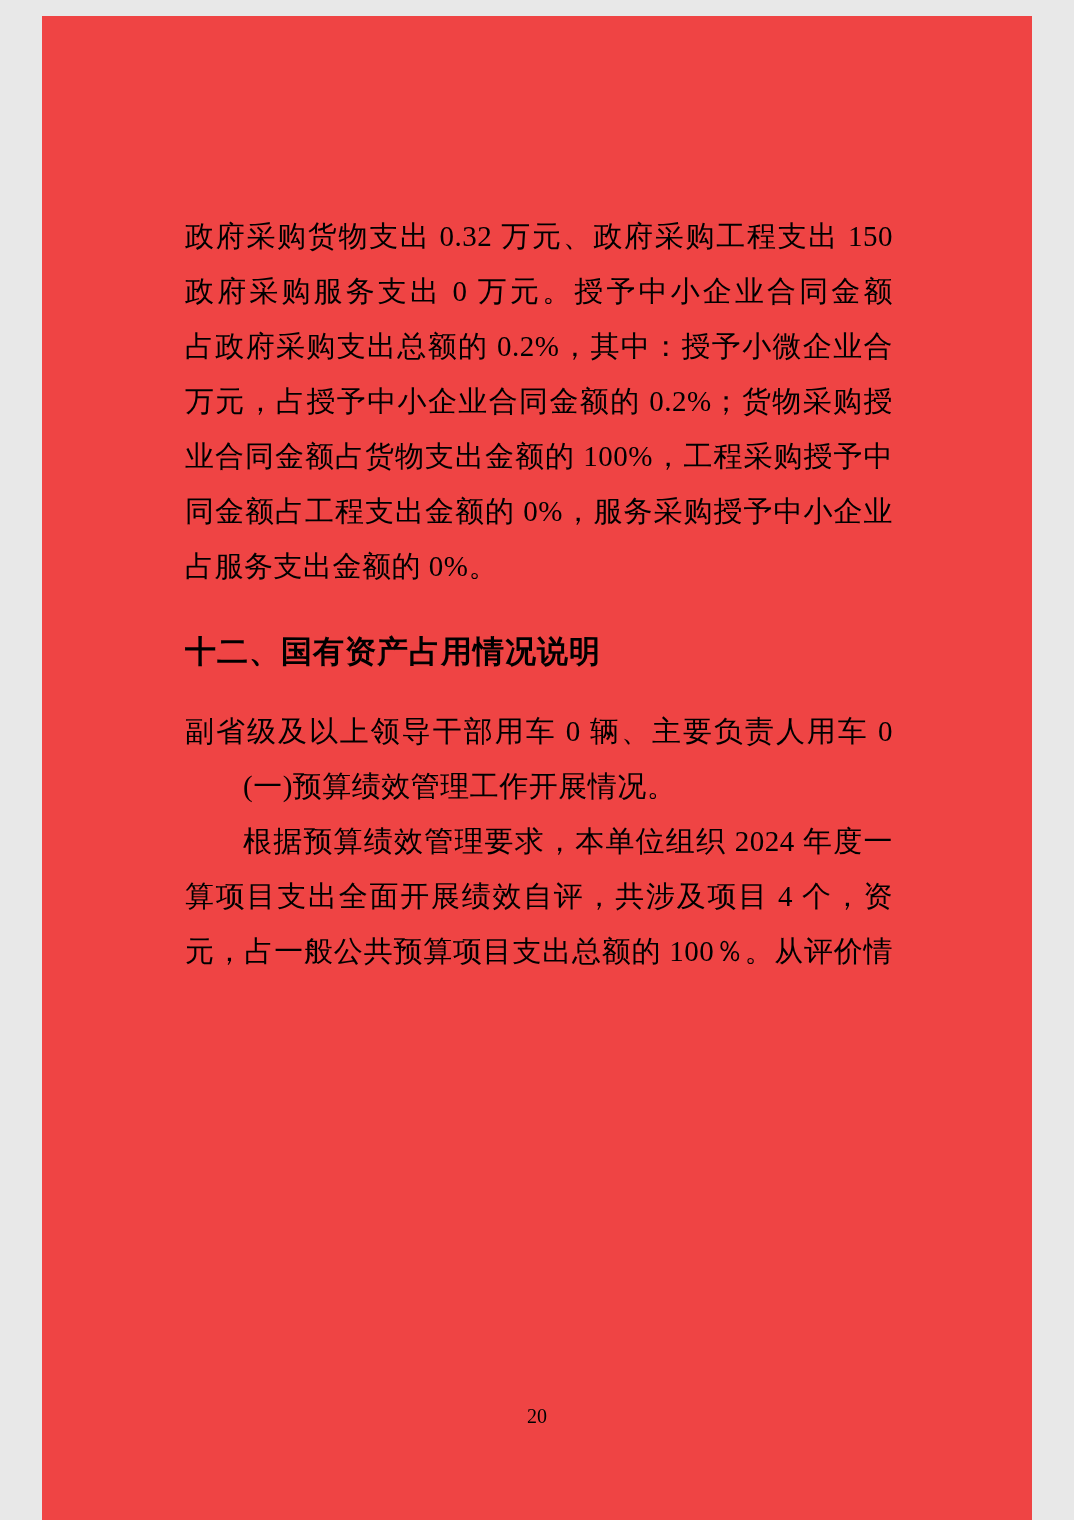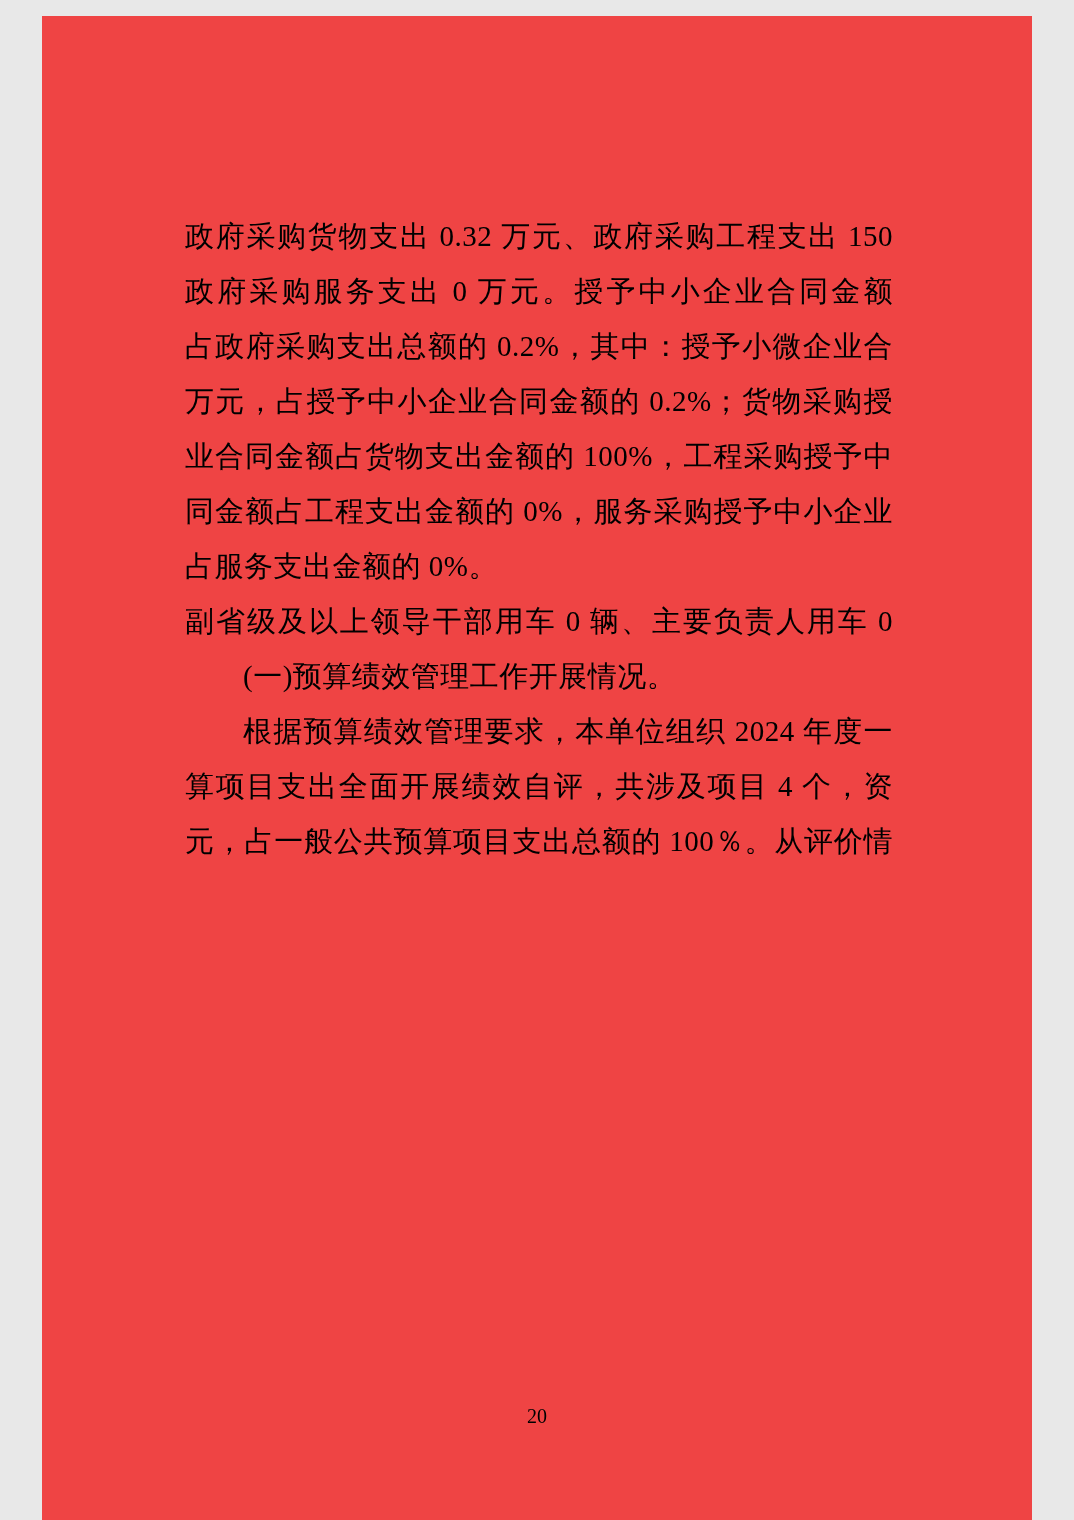--- a/index.html
+++ b/index.html
@@ -72,20 +72,21 @@
   <main class="content" id="doc-body">
       <div class="para">
         <div class="line">政府采购货物支出 0.32 万元、政府采购工程支出 150 万元、</div>
         <div class="line">政府采购服务支出 0 万元。授予中小企业合同金额 0.32 万元，</div>
         <div class="line">占政府采购支出总额的 0.2%，其中：授予小微企业合同金额 0.32</div>
         <div class="line">万元，占授予中小企业合同金额的 0.2%；货物采购授予中小企</div>
         <div class="line">业合同金额占货物支出金额的 100%，工程采购授予中小企业合</div>
         <div class="line">同金额占工程支出金额的 0%，服务采购授予中小企业合同金额</div>
         <div class="line last">占服务支出金额的 0%。</div>
       </div>
+      <h2 class="heading">十二、国有资产占用情况说明</h2>
       <div class="para">
         <div class="line">副省级及以上领导干部用车 0 辆、主要负责人用车 0 辆、机要</div>
       </div>
       <div class="para">
         <div class="line indent last">(一)预算绩效管理工作开展情况。</div>
       </div>
       <div class="para">
         <div class="line indent">根据预算绩效管理要求，本单位组织 2024 年度一般公共预</div>
         <div class="line">算项目支出全面开展绩效自评，共涉及项目 4 个，资金 97.19 万</div>
         <div class="line">元，占一般公共预算项目支出总额的 100％。从评价情况来看，</div>

